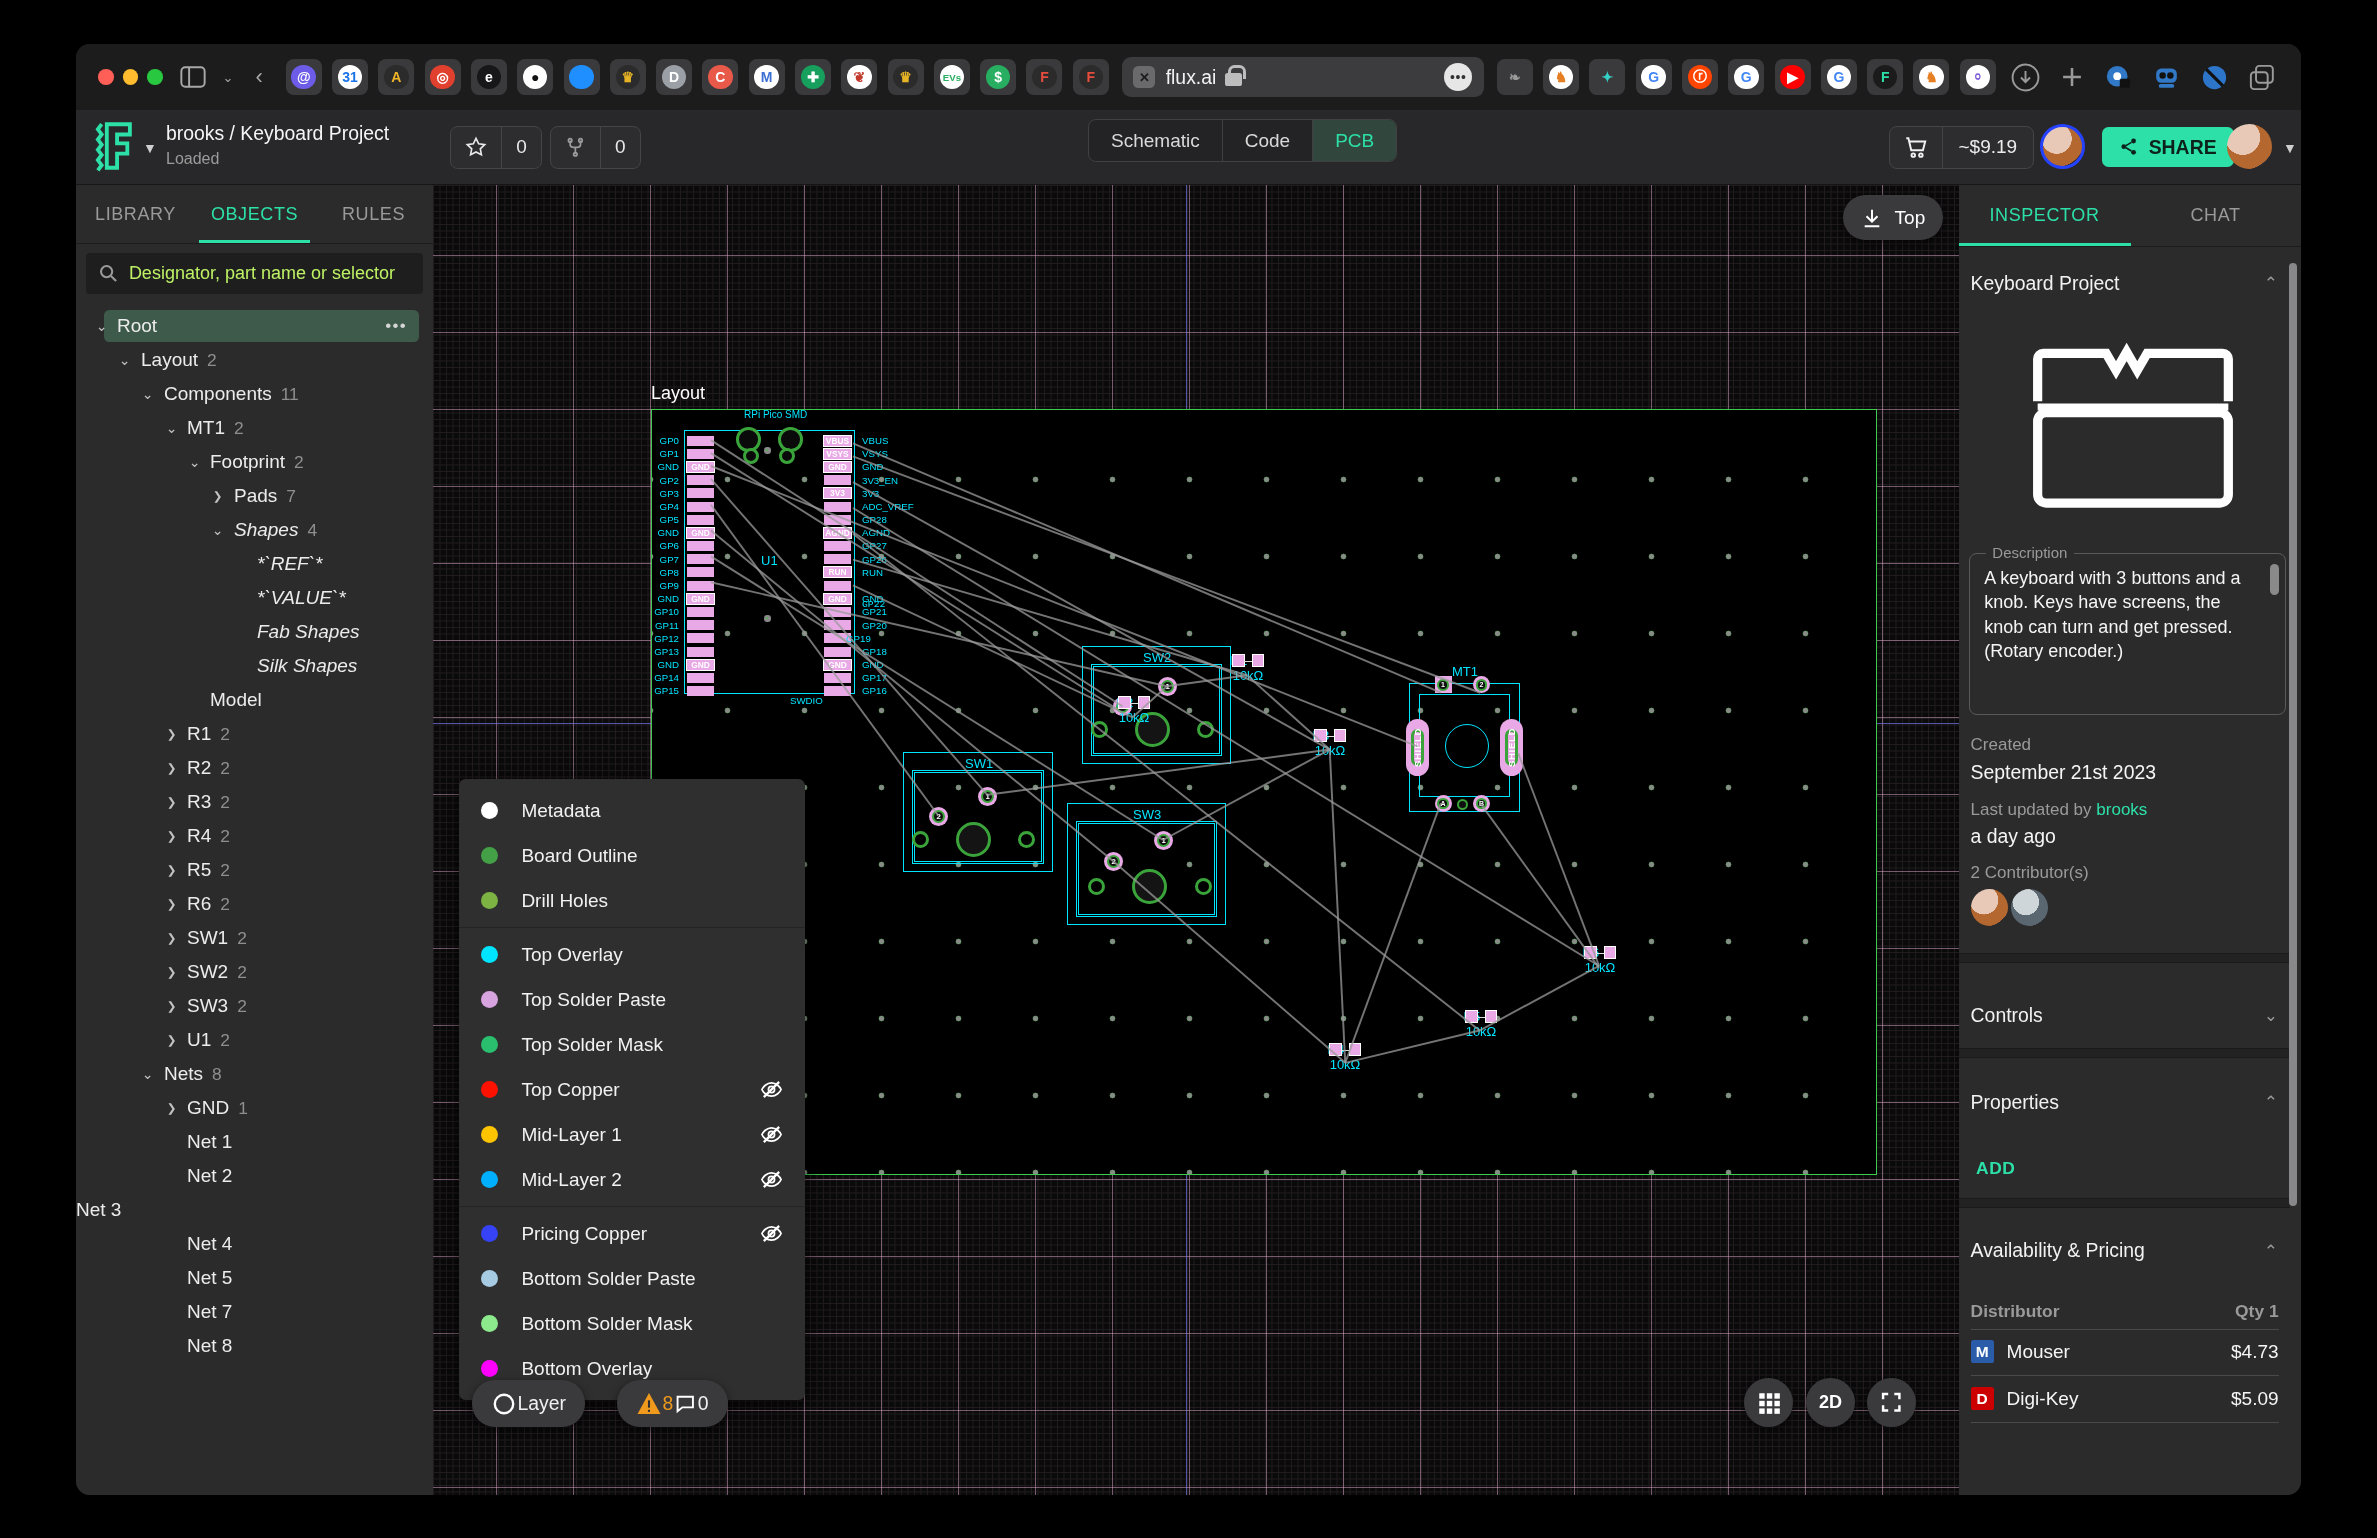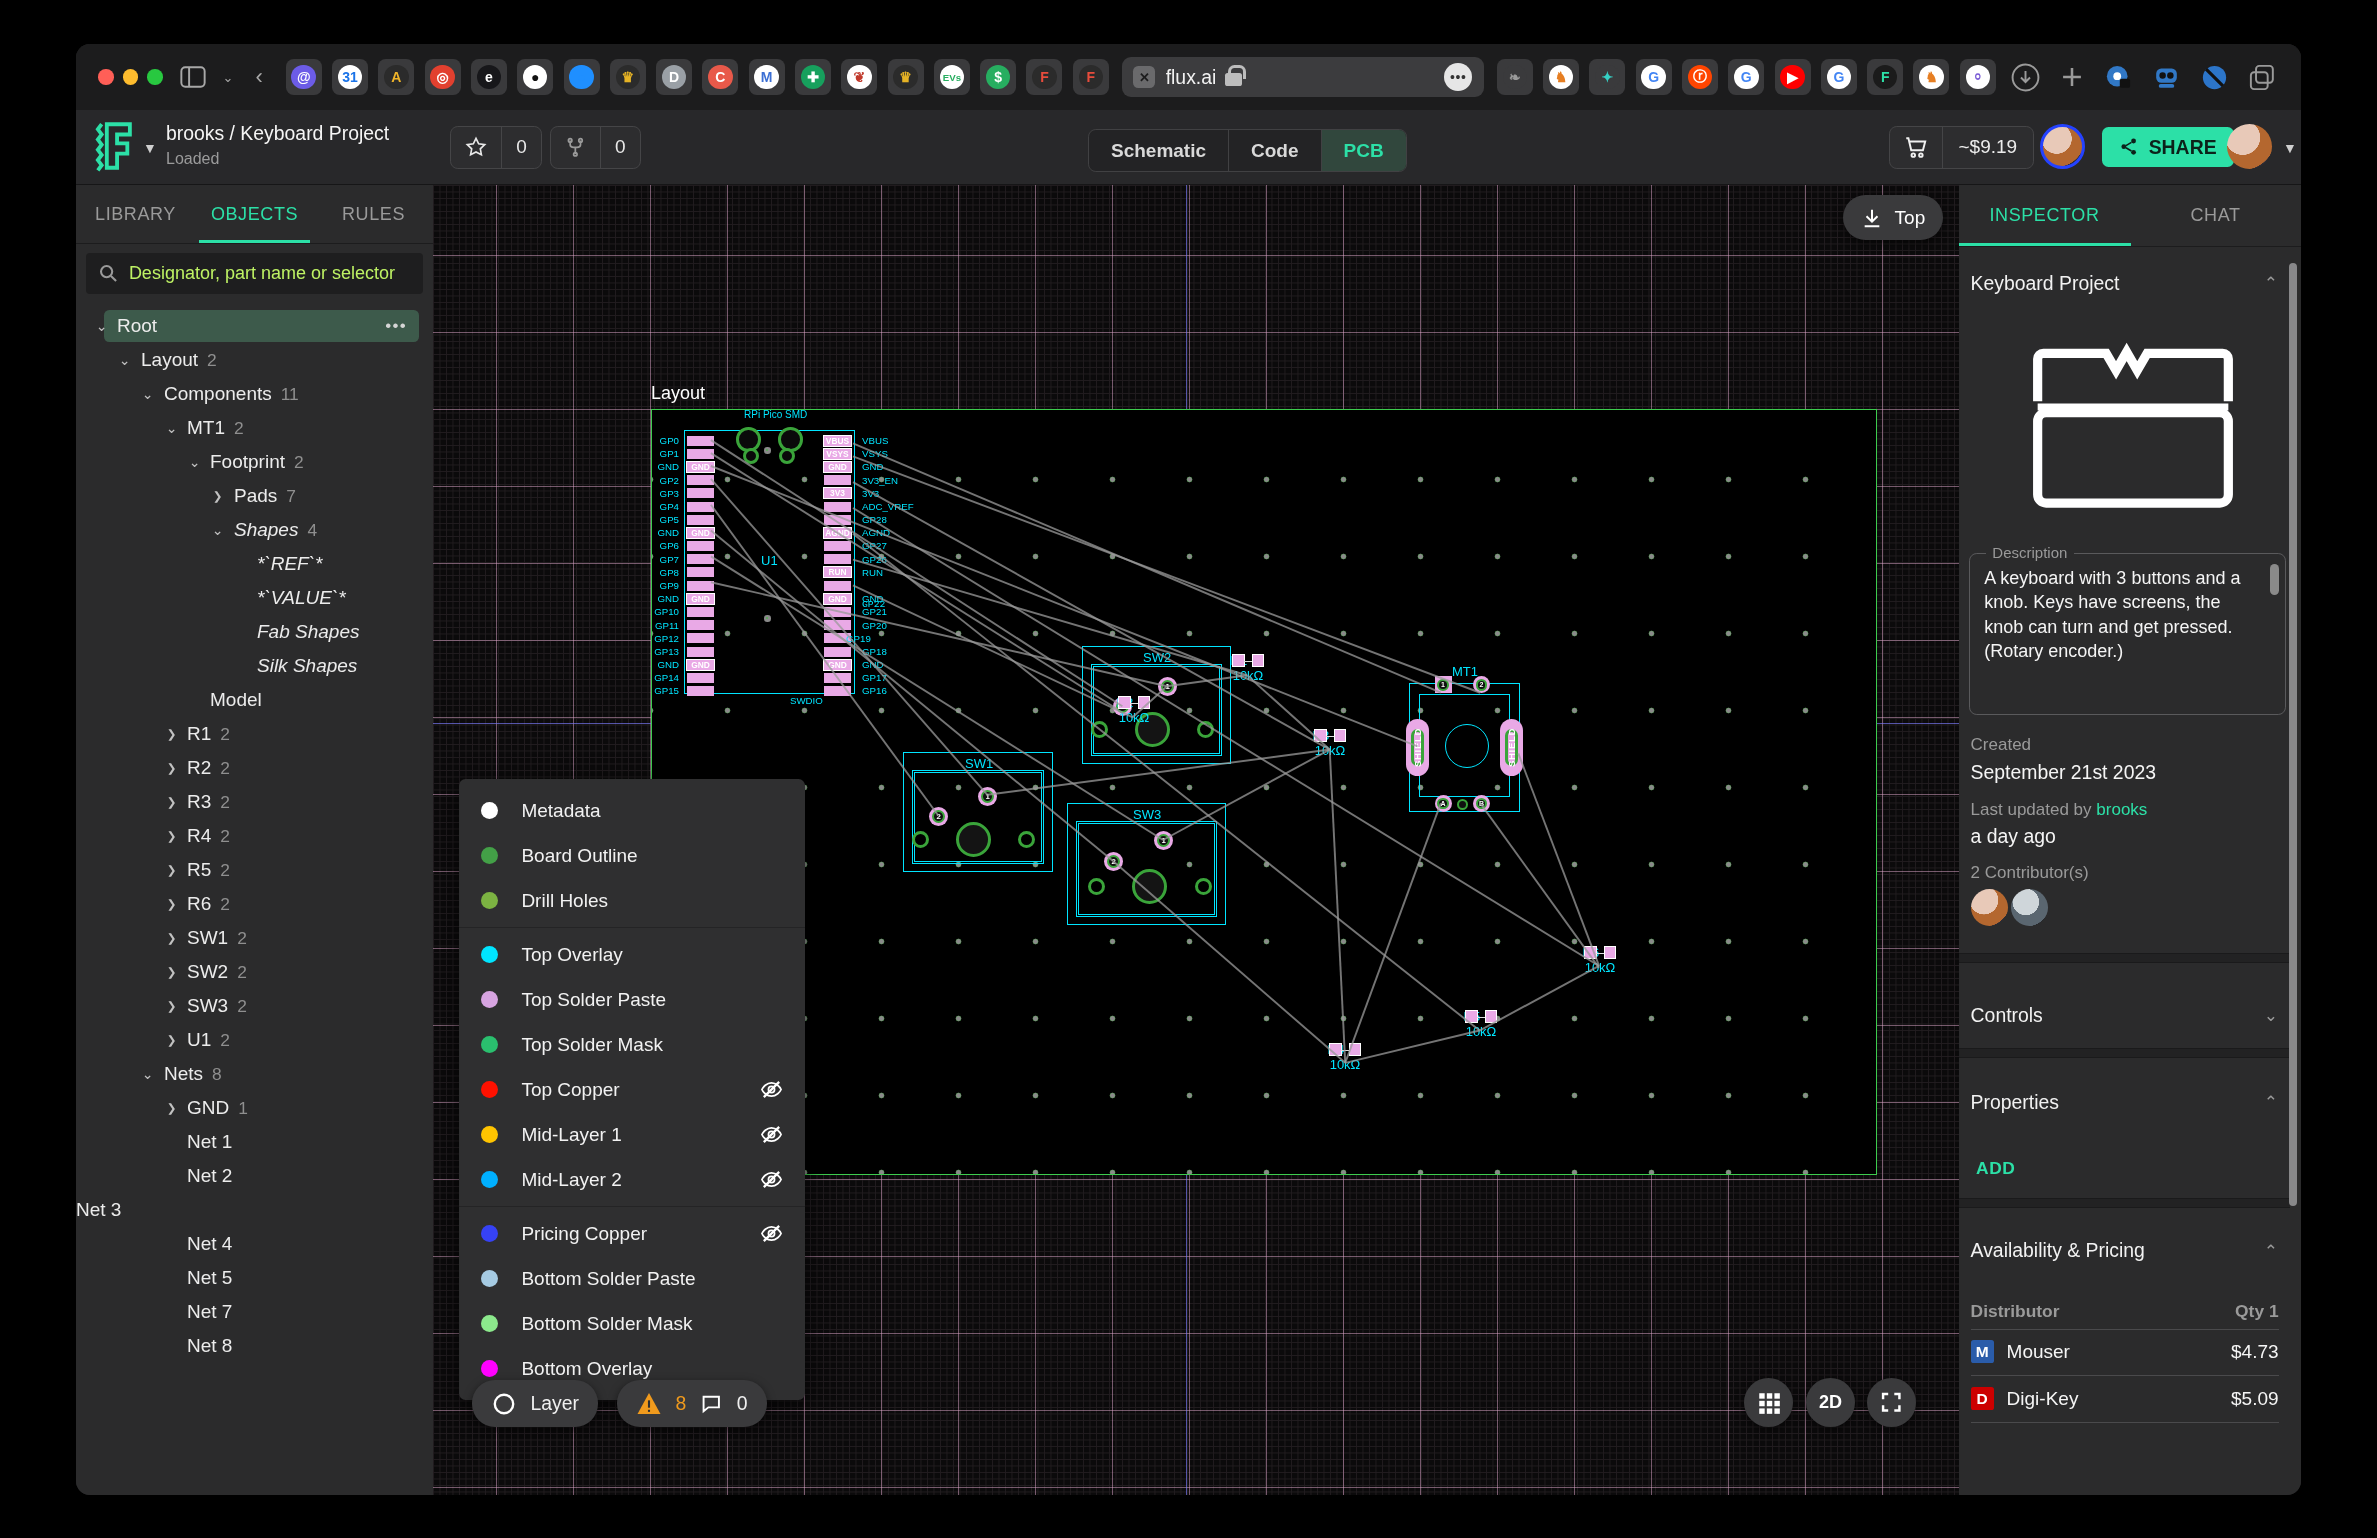--- a/index.html
+++ b/index.html
@@ -25,21 +25,21 @@
   
   .appheader { position:absolute; left:0; top:66px; width:100%; height:75px; background:#28282a; border-bottom:1.3px solid #161617; }
   .logo { position:absolute; left:18px; top:10.3px; }
   .logo-caret { position:absolute; left:67px; top:30px; color:#cfcfcf; font-size:14px; }
   .ptitle { position:absolute; left:90px; top:11.6px; color:#f5f5f5; font-size:19.4px; }
   .pstatus { position:absolute; left:90px; top:40px; color:#9b9b9b; font-size:16px; }
   .statpill { position:absolute; top:15.5px; height:43px; border:1.3px solid #454547; border-radius:7.8px; display:flex; align-items:center; background:#2d2d2f; }
   .statpill .half { padding:0 14px; display:flex; align-items:center; height:100%; }
   .statpill .div { width:1.3px; height:100%; background:#454547; }
   .statpill .num { color:#e8e8e8; font-size:19px; }
-  .modetabs { position:absolute; left:1012px; top:19px; height:43px; display:flex; border:1.3px solid #414143; border-radius:7.8px; overflow:hidden; background:#232325;font-weight:bold; }
+  .modetabs { position:absolute; left:1012px; top:9px; height:43px; display:flex; border:1.3px solid #414143; border-radius:7.8px; overflow:hidden; background:#232325; }
   .modetab { padding:0 22px; display:flex; align-items:center; color:#d9d9d9; font-size:19px; border-right:1.3px solid #414143; }
   .modetab:last-child { border-right:none; }
   .modetab.active { background:#31473d; color:#2ce0a7; }
   .cartwrap { position:absolute; left:1813px; top:15.5px; height:43px; border:1.3px solid #454547; border-radius:7.8px; display:flex; align-items:center; background:#2d2d2f; }
   .price { color:#ececec; font-size:19px; padding:0 15.5px; border-left:1.3px solid #454547; height:100%; display:flex; align-items:center; }
   .avatar { border-radius:50%; background:radial-gradient(circle at 35% 30%, #e8c9b8 0 40%, #b4672f 41% 75%, #2b2b35 76%); }
   .av1 { position:absolute; left:1964px; top:14px; width:45px; height:45px; border:3.9px solid #2442ff; }
   .sharebtn { position:absolute; left:2026px; top:17px; height:40px; padding:0 17px; background:#2ce0a7; border-radius:6.5px; display:flex; align-items:center; gap:10.3px; color:#0c221a; font-weight:bold; font-size:19.4px; }
   .av2 { position:absolute; left:2151px; top:14px; width:45px; height:45px; }
   .av2caret { position:absolute; left:2207px; top:30px; color:#cfcfcf; font-size:14px; }
@@ -120,21 +120,21 @@
 
   .toppill { position:absolute; left:1410px; top:10.3px; height:45px; padding:0 18px; background:#3a3a3c; border-radius:22.6px; display:flex; align-items:center; gap:11.6px; color:#fff; font-size:19px; box-shadow:0 2.6px 9px rgba(0,0,0,.5); }
 
   .layermenu { position:absolute; left:26px; top:594px; width:346px; background:#2f2f30; border-radius:6.5px; padding:9px 0; box-shadow:0 6.5px 26px rgba(0,0,0,.6); }
   .lmrow { height:45px; display:flex; align-items:center; padding:0 22px; }
   .lmdot { width:17.4px; height:17.4px; border-radius:50%; flex:none; }
   .lmlbl { color:#f2f2f2; font-size:19px; margin-left:23px; }
   .lmeye { margin-left:auto; }
   .lmsep { height:1.3px; background:#242425; margin:3.9px 0; }
 
-  .botpill { position:absolute; height:47px; background:#3a3a3c; border-radius:23px; display:flex; align-items:center; padding:0 19.4px; gap:13px; box-shadow:0 2.6px 9px rgba(0,0,0,.5); }
+  .botpill { position:absolute; height:47px; background:#3a3a3c; border-radius:23px; display:flex; align-items:center; padding:0 19.4px; box-shadow:0 2.6px 9px rgba(0,0,0,.5); }
   .botpill .ptxt { color:#f0f0f0; font-size:19.4px; }
   .warnnum { color:#f09a1d; font-size:19.4px; }
   .circbtn { position:absolute; width:49px; height:49px; border-radius:50%; background:#3a3a3c; display:flex; align-items:center; justify-content:center; color:#fff; font-size:18px; font-weight:bold; box-shadow:0 2.6px 9px rgba(0,0,0,.5); }
 
   
   .rsidebar { position:absolute; left:1883px; top:141px; width:342px; height:1310px; background:#2b2b2c; }
   .rtabs { display:flex; height:62px; border-bottom:1.3px solid #1c1c1d; position:relative; }
   .rtab { flex:1; display:flex; align-items:center; justify-content:center; color:#9a9a9a; font-size:18px; letter-spacing:0.6px; }
   .rtab.active { color:#2ce0a7; }
   .rtab-underline { position:absolute; left:0; bottom:0; width:172px; height:3.2px; background:#2ce0a7; }

